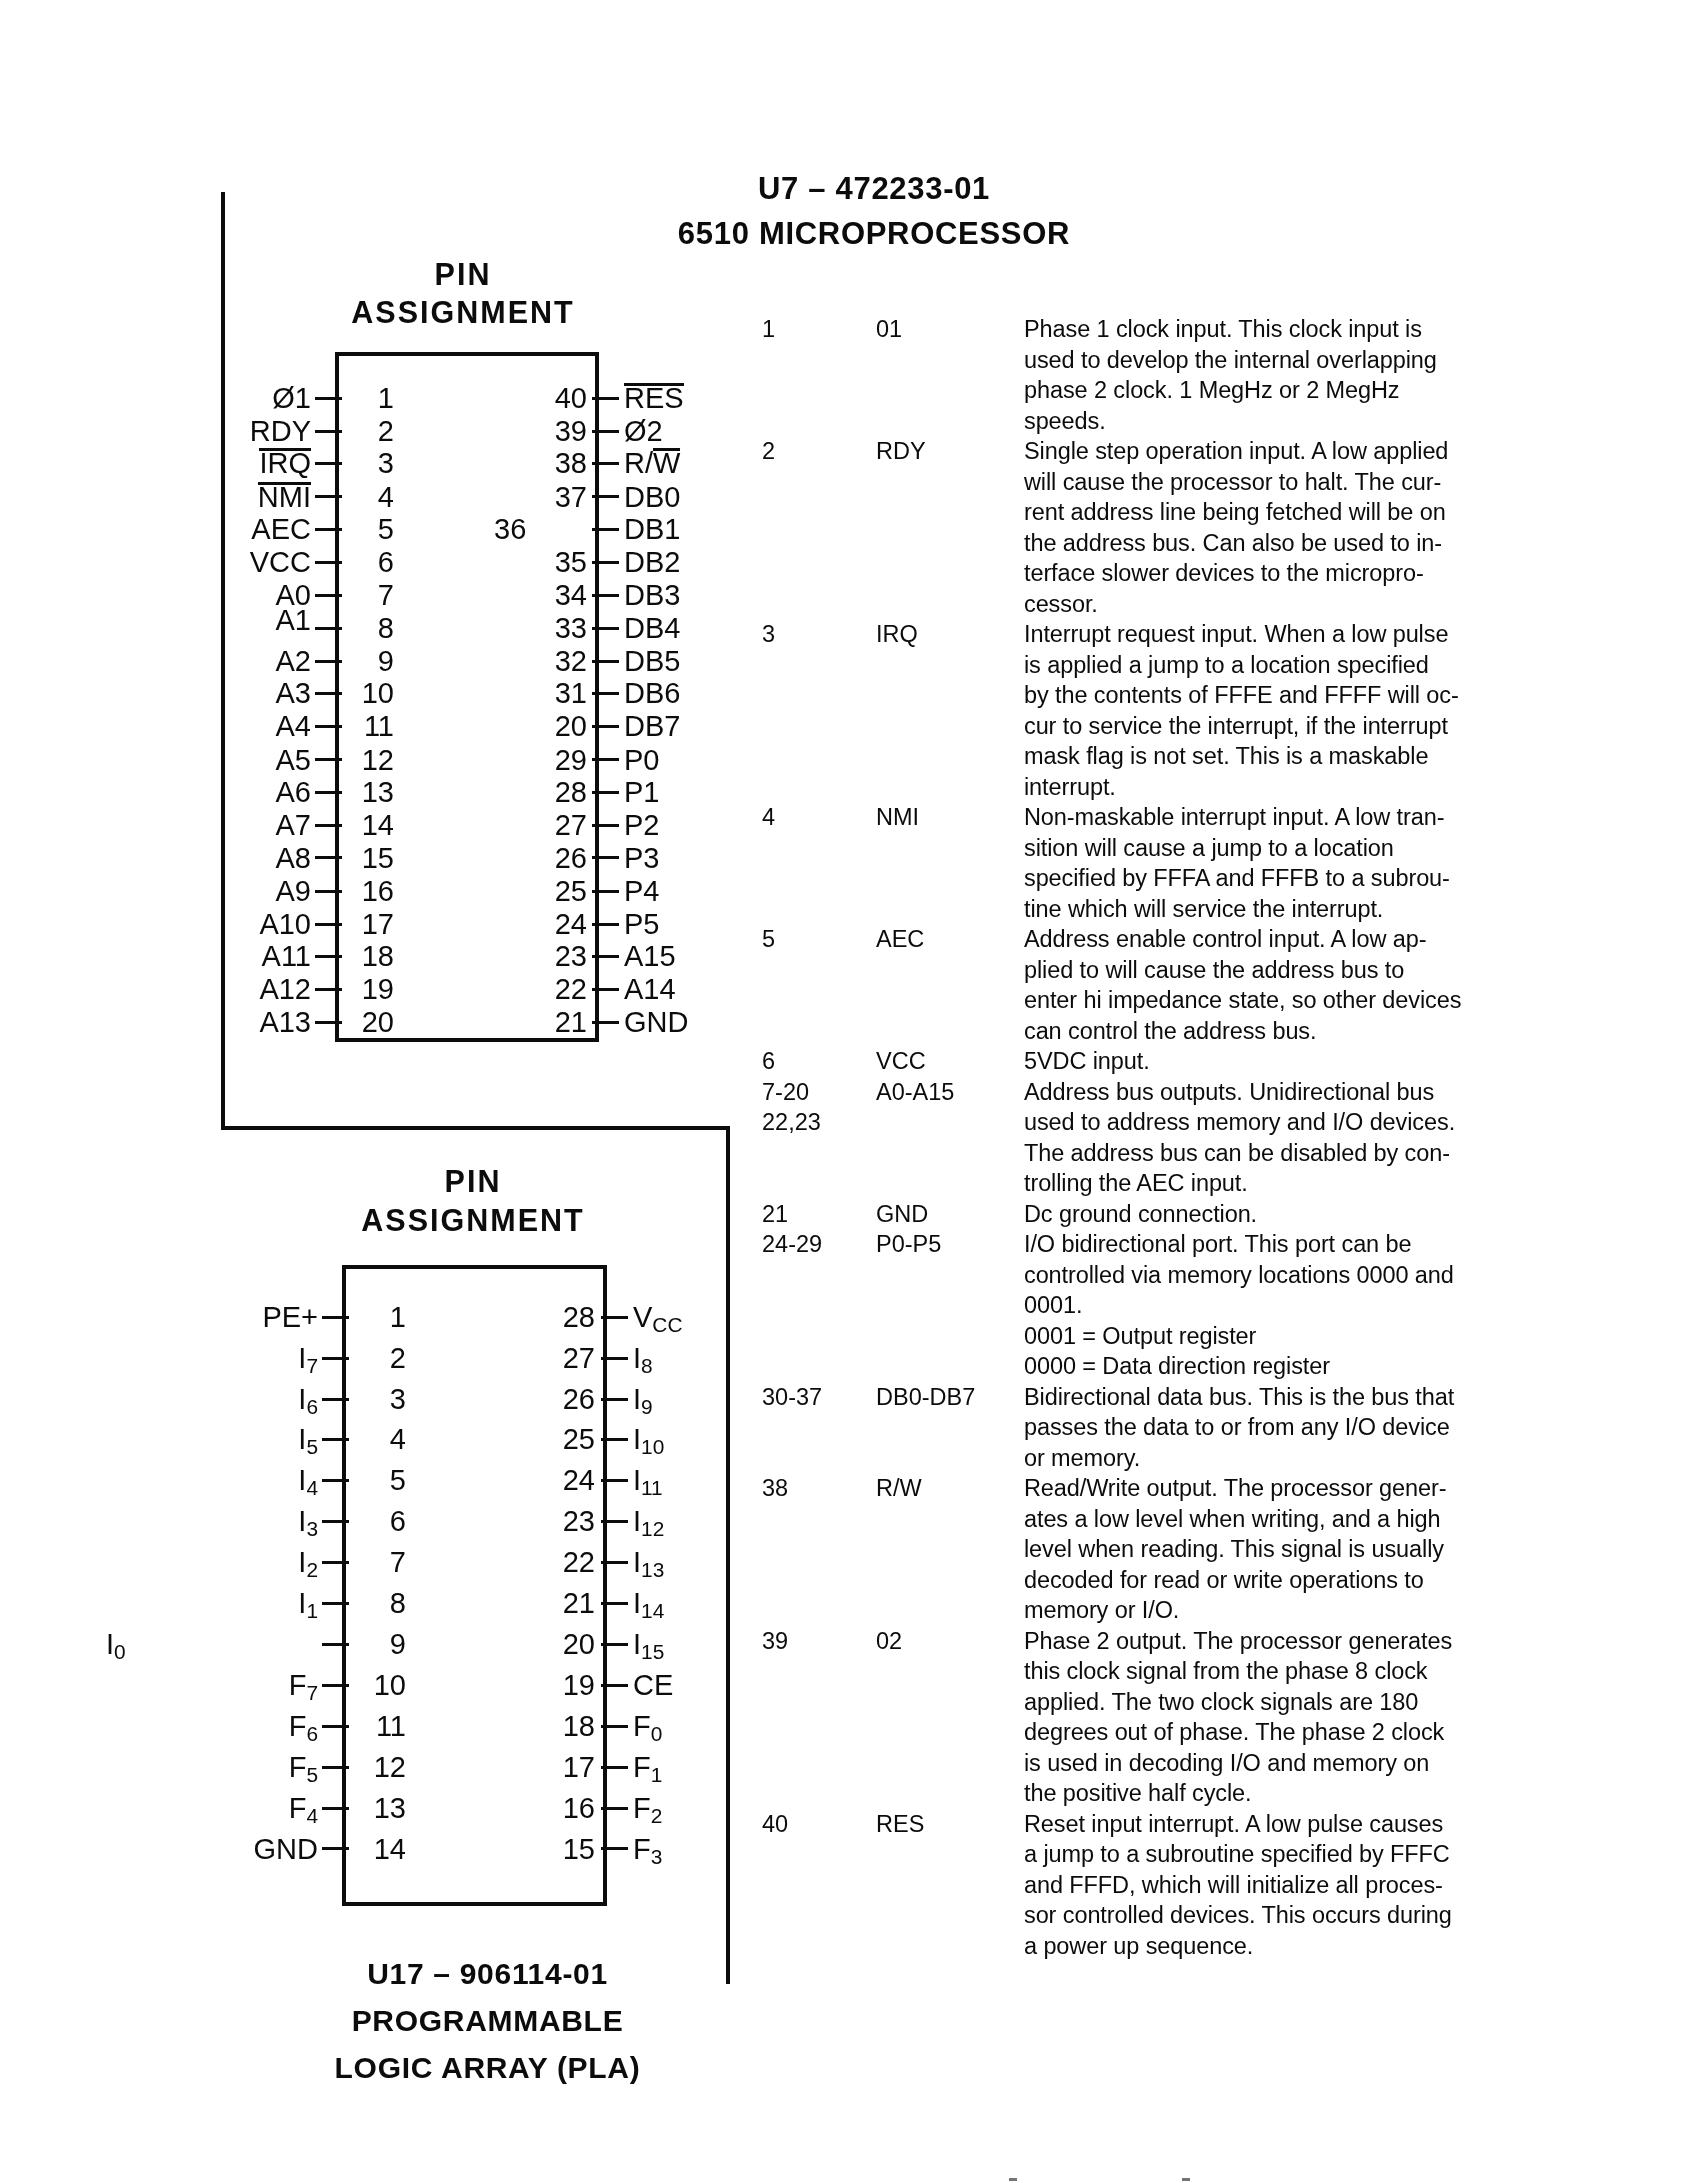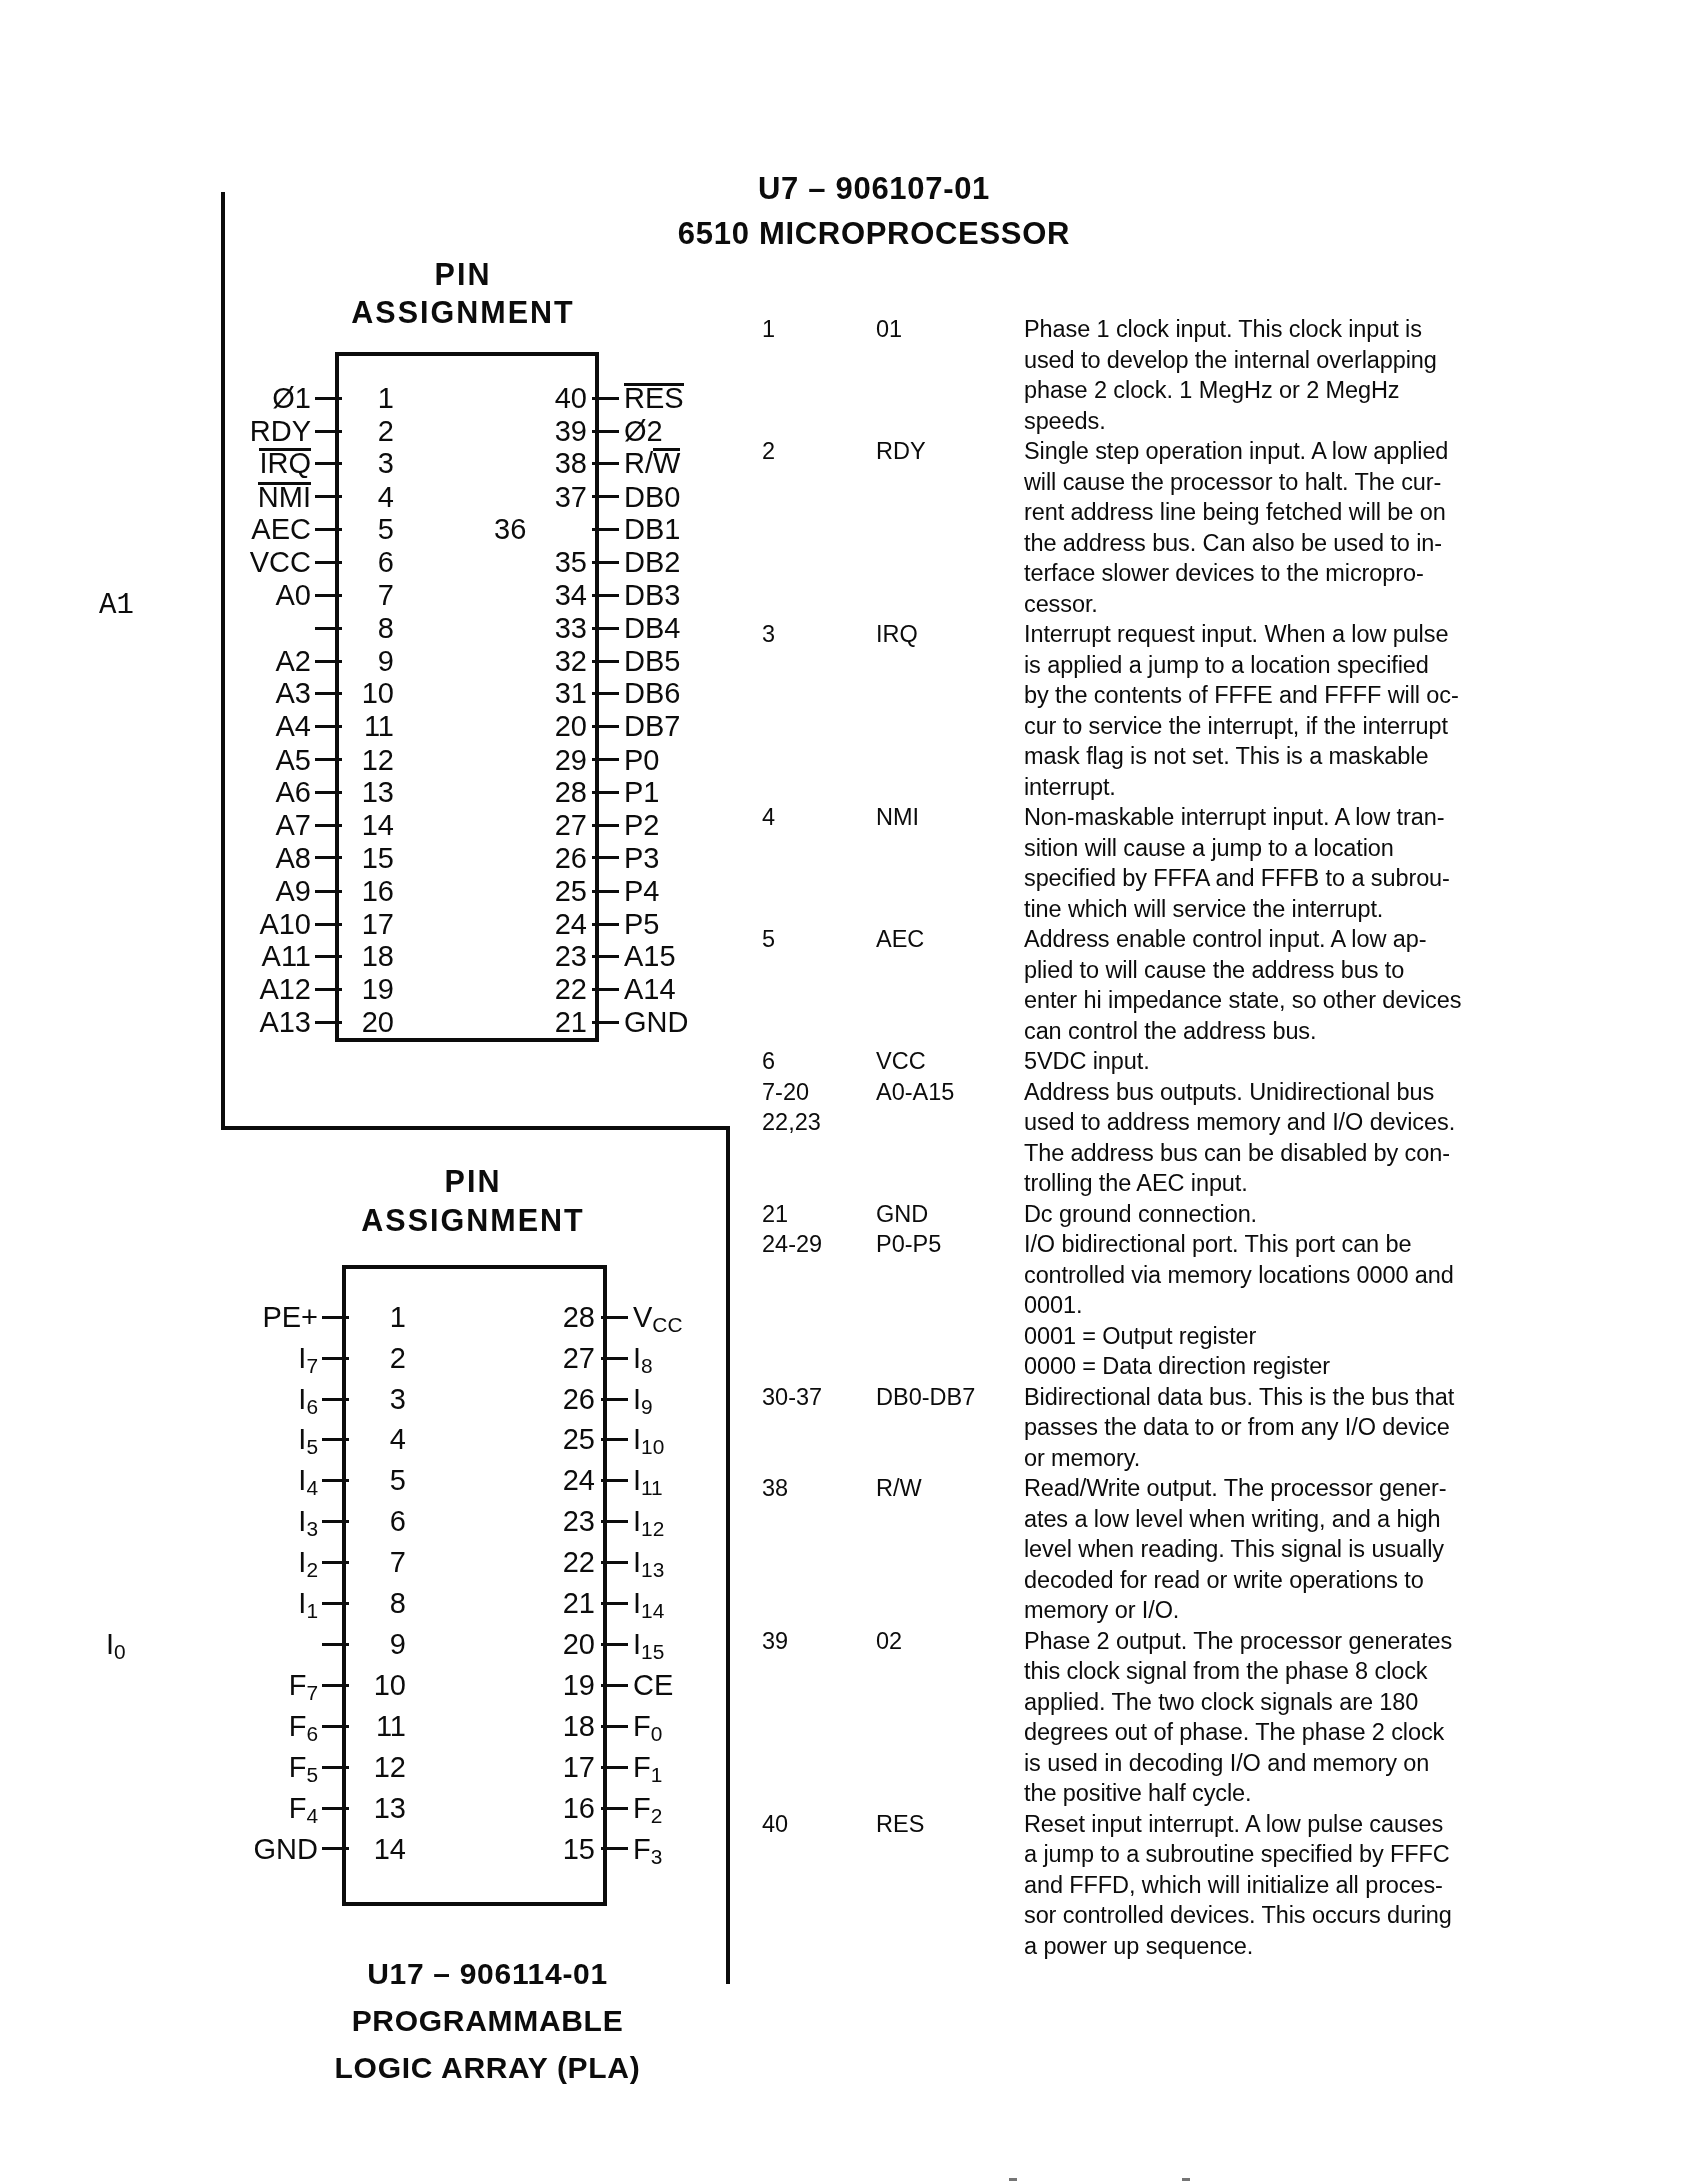--- a/index.html
+++ b/index.html
@@ -22,21 +22,21 @@
   .entry div{font-size:23.5px;line-height:30.5px;}
   .desc-line{white-space:nowrap;letter-spacing:-0.1px;}
   .artifact{position:absolute;height:2.6px;background:#3a3a3a;opacity:.7;}
 </style>
 </head>
 <body>
 
 <div class="page">
 
   <div class="abs center" style="left:543px;top:171px;width:662px;">
-    <div class="title-line">U7 – 906107-01</div>
+    <div class="title-line">U7 – 472233-01</div>
     <div class="title-line" style="margin-top:9.3px;">6510 MICROPROCESSOR</div>
   </div>
 
   <div class="rule" style="left:221px;top:192px;width:4px;height:938px;"></div>
   <div class="rule" style="left:221px;top:1126px;width:509px;height:4px;"></div>
   <div class="rule" style="left:726px;top:1126px;width:4px;height:858px;"></div>
 
   <div class="abs center dheading" style="left:291px;top:257px;width:344px;">PIN</div>
   <div class="abs center dheading" style="left:291px;top:295px;width:344px;">ASSIGNMENT</div>
 
@@ -77,21 +77,21 @@
       <div class="pinrow-text" style="left: 301px; top: 545px; width: 93px; text-align: right;">6</div>
       <div class="pinrow-text" style="left: 494px; top: 545px; width: 93px; text-align: right;">35</div>
       <div class="tick" style="left: 592px; width: 26.5px; top: 561px;"></div>
       <div class="pinrow-text" style="left: 624px; top: 545px; width: 212px; text-align: left;"><span>DB2</span></div>
       <div class="pinrow-text" style="left: 99px; top: 578px; width: 212px; text-align: right;"><span>A0</span></div>
       <div class="tick" style="left: 315px; width: 26.5px; top: 594px;"></div>
       <div class="pinrow-text" style="left: 301px; top: 578px; width: 93px; text-align: right;">7</div>
       <div class="pinrow-text" style="left: 494px; top: 578px; width: 93px; text-align: right;">34</div>
       <div class="tick" style="left: 592px; width: 26.5px; top: 594px;"></div>
       <div class="pinrow-text" style="left: 624px; top: 578px; width: 212px; text-align: left;"><span>DB3</span></div>
-      <div class="pinrow-text" style="left: 99px; top: 589px; width: 212px;  font-family: Liberation Mono, monospace;"><span>A1</span></div>
+      <div class="pinrow-text" style="left: 99px; top: 603px; width: 212px; text-align: right;"><span>A1</span></div>
       <div class="tick" style="left: 315px; width: 26.5px; top: 627px;"></div>
       <div class="pinrow-text" style="left: 301px; top: 611px; width: 93px; text-align: right;">8</div>
       <div class="pinrow-text" style="left: 494px; top: 611px; width: 93px; text-align: right;">33</div>
       <div class="tick" style="left: 592px; width: 26.5px; top: 627px;"></div>
       <div class="pinrow-text" style="left: 624px; top: 611px; width: 212px; text-align: left;"><span>DB4</span></div>
       <div class="pinrow-text" style="left: 99px; top: 644px; width: 212px; text-align: right;"><span>A2</span></div>
       <div class="tick" style="left: 315px; width: 26.5px; top: 660px;"></div>
       <div class="pinrow-text" style="left: 301px; top: 644px; width: 93px; text-align: right;">9</div>
       <div class="pinrow-text" style="left: 494px; top: 644px; width: 93px; text-align: right;">32</div>
       <div class="tick" style="left: 592px; width: 26.5px; top: 660px;"></div>

